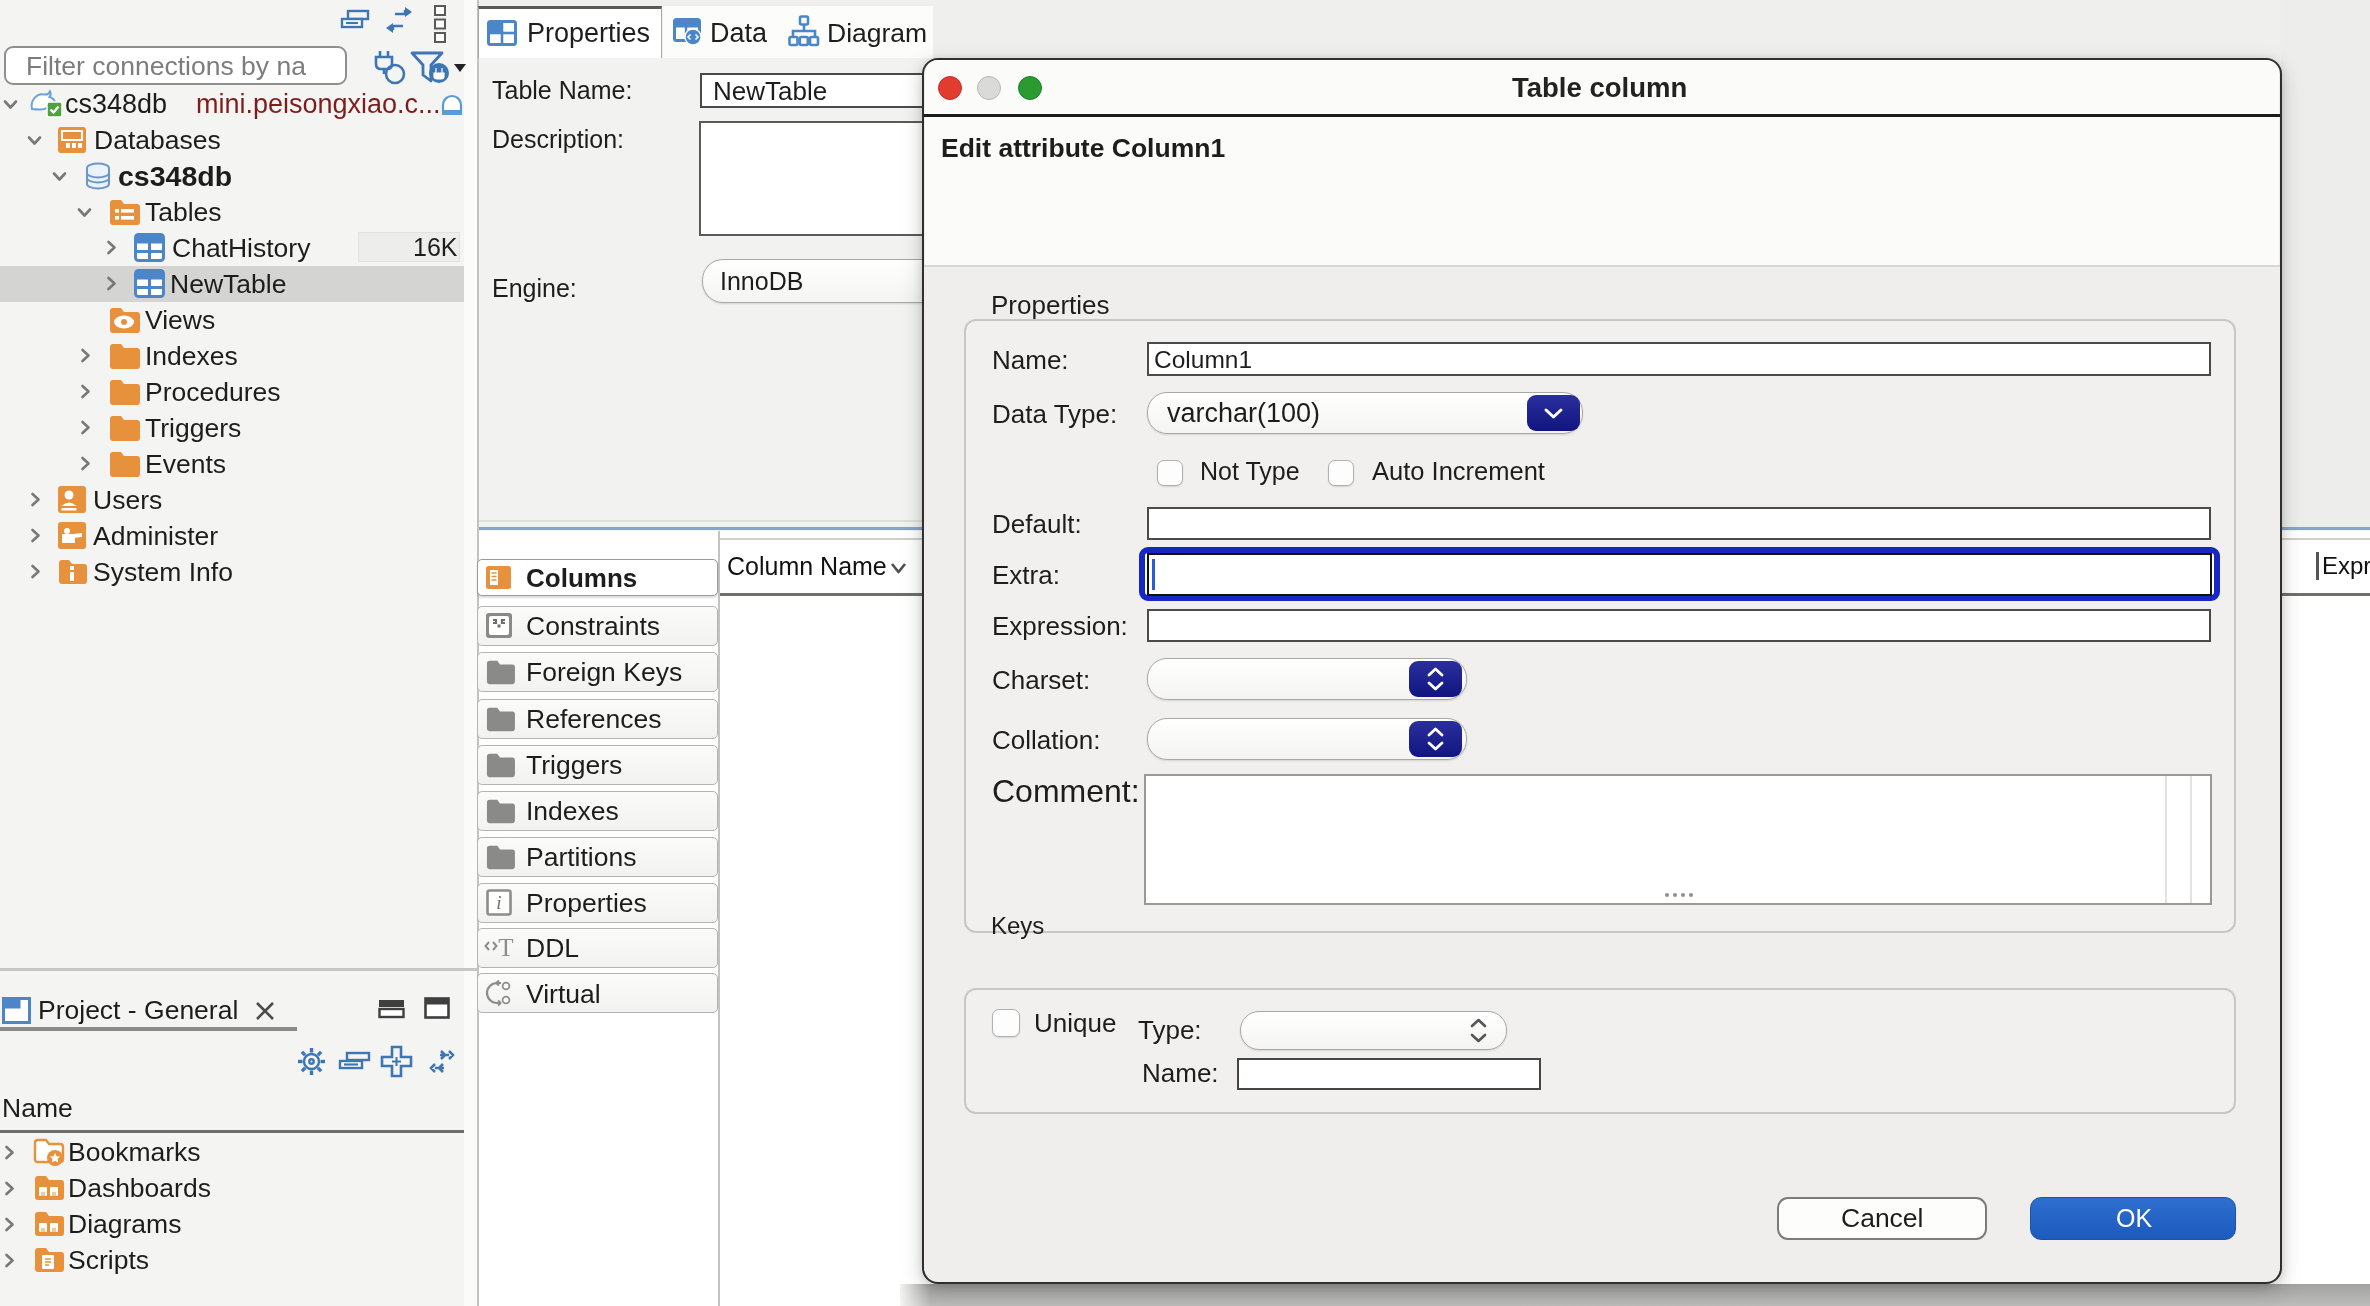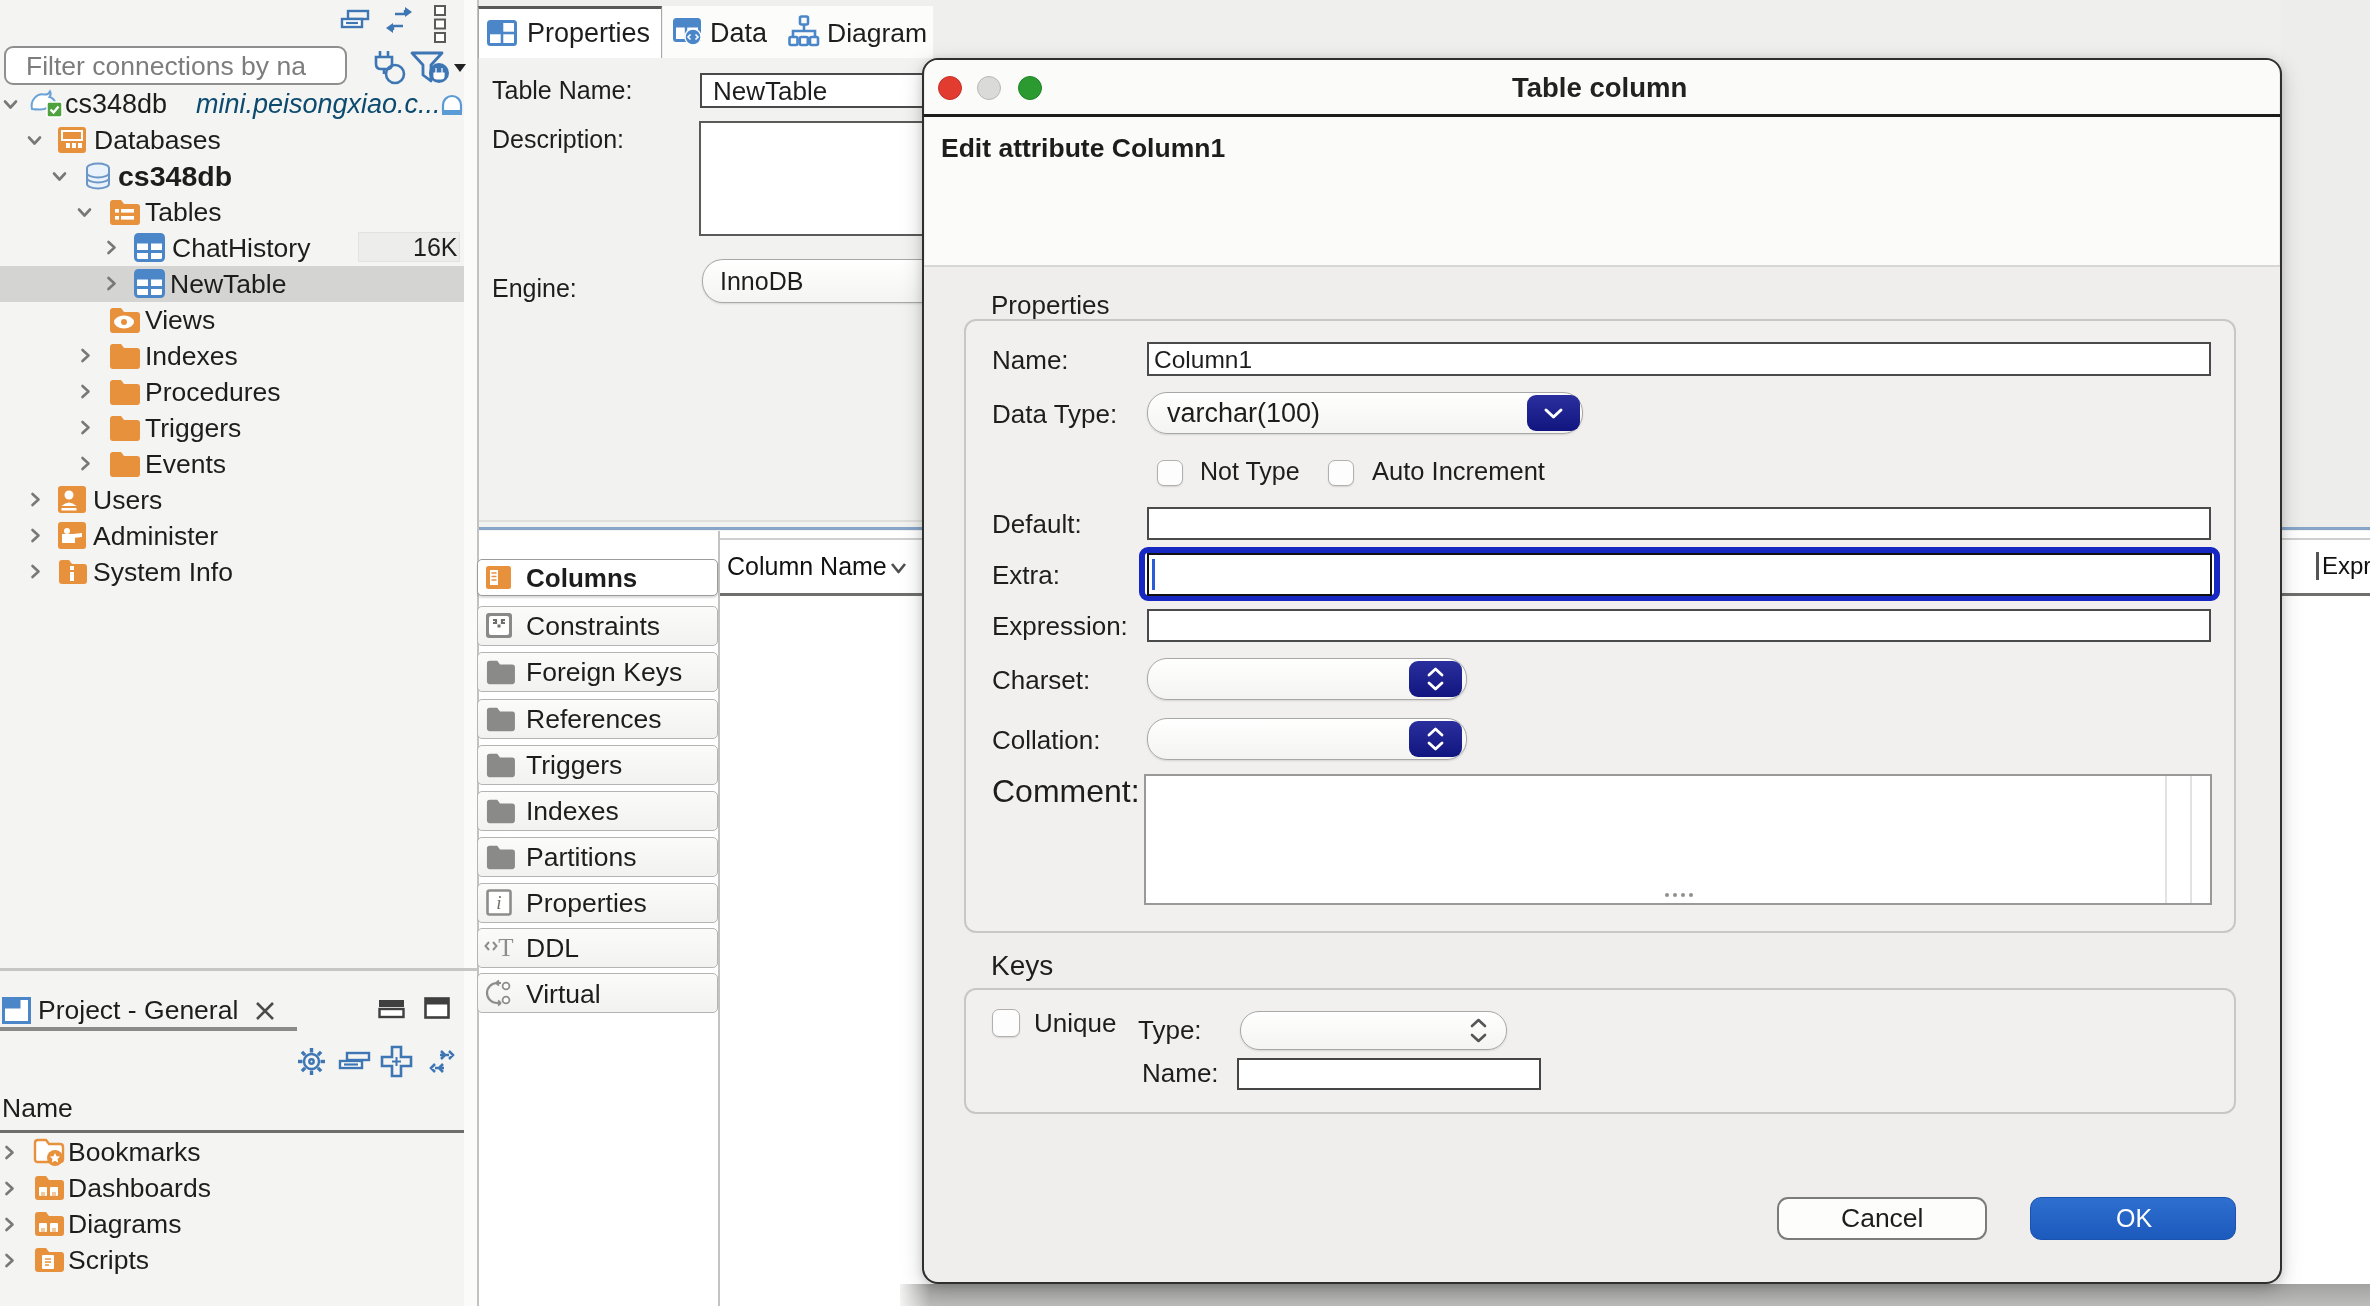--- a/index.html
+++ b/index.html
@@ -1,21 +1,21 @@
 <!DOCTYPE html>
 <html><head><meta charset="utf-8">
 <style>
 *{margin:0;padding:0;box-sizing:border-box}
 html,body{width:2370px;height:1306px;overflow:hidden}
 body{font-family:"Liberation Sans",sans-serif;background:#f2f2f1;position:relative}
 .ab{position:absolute}
 .tx{position:absolute;white-space:nowrap;color:#1d1d1d;font-size:26.5px;transform:translateY(-50%)}
 svg{position:absolute;overflow:visible}
 .bold{font-weight:bold}
-.it{font-style:italic;color:#0c4a6e}
+.it{color:#7f1d1d}
 .inp{position:absolute;background:#fff;border:2px solid #4a4a4a}
 .combo{position:absolute;background:linear-gradient(#ffffff,#f4f4f2);border:1.5px solid #a8a8a6;border-radius:20px;box-shadow:0 1px 2px rgba(0,0,0,.12)}
 .nbtn{position:absolute;background:linear-gradient(#2a2f9e,#10157f);border-radius:9px}
 .cb{position:absolute;width:26px;height:26px;background:#fdfdfd;border:1.8px solid #b2b0ad;border-radius:7px;box-shadow:0 1px 1.5px rgba(0,0,0,.12)}
 .card{position:absolute;left:477px;width:241px;height:40px;background:linear-gradient(#fbfbfa,#f2f2f0);border:1.5px solid #b5b4b2;border-radius:5px}
 </style></head>
 <body>
 
 <div class="ab" style="left:0;top:0;width:464px;height:1306px;background:#f4f4f3"></div>
 
@@ -459,21 +459,21 @@
 <div class="inp" style="left:1144px;top:774px;width:1068px;height:131px;border-color:#9b9997"></div>
 <div class="ab" style="left:2165px;top:776px;width:1.5px;height:127px;background:#e2e2e0"></div>
 <div class="ab" style="left:2190px;top:776px;width:1.5px;height:127px;background:#e2e2e0"></div>
 <svg class="ab" style="left:1664px;top:891px" width="30" height="8" viewBox="0 0 30 8">
  <circle cx="3" cy="4" r="2" fill="#8f8f8d"></circle>
     <circle cx="11" cy="4" r="2" fill="#8f8f8d"></circle>
     <circle cx="19" cy="4" r="2" fill="#8f8f8d"></circle>
     <circle cx="27" cy="4" r="2" fill="#8f8f8d"></circle>
 </svg>
 
-<div class="tx" style="left:991px;top:966px;font-size:28px">Keys</div>
+<div class="tx" style="left:991px;top:926px;font-size:24px">Keys</div>
 <div class="ab" style="left:964px;top:988px;width:1272px;height:126px;background:#f1f0ee;border:2px solid #c8c7c5;border-radius:12px"></div>
 <div class="cb" style="left:992px;top:1009px;width:28px;height:28px"></div>
 <div class="tx" style="left:1034px;top:1023px;font-size:26px">Unique</div>
 <div class="tx" style="left:1138px;top:1030px;font-size:26px">Type:</div>
 <div class="combo" style="left:1240px;top:1011px;width:267px;height:39px;border-radius:19px"></div>
 <svg class="ab" style="left:1468px;top:1016px" width="21" height="29" viewBox="0 0 21 29">
     <path d="M4 10 L10.5 4 L17 10 M4 19 L10.5 25 L17 19" fill="none" stroke="#555555" stroke-width="2.6" stroke-linecap="round" stroke-linejoin="round"></path>
   </svg>
 <div class="tx" style="left:1142px;top:1073px;font-size:26px">Name:</div>
 <div class="inp" style="left:1237px;top:1058px;width:304px;height:32px;border-color:#454545"></div>

